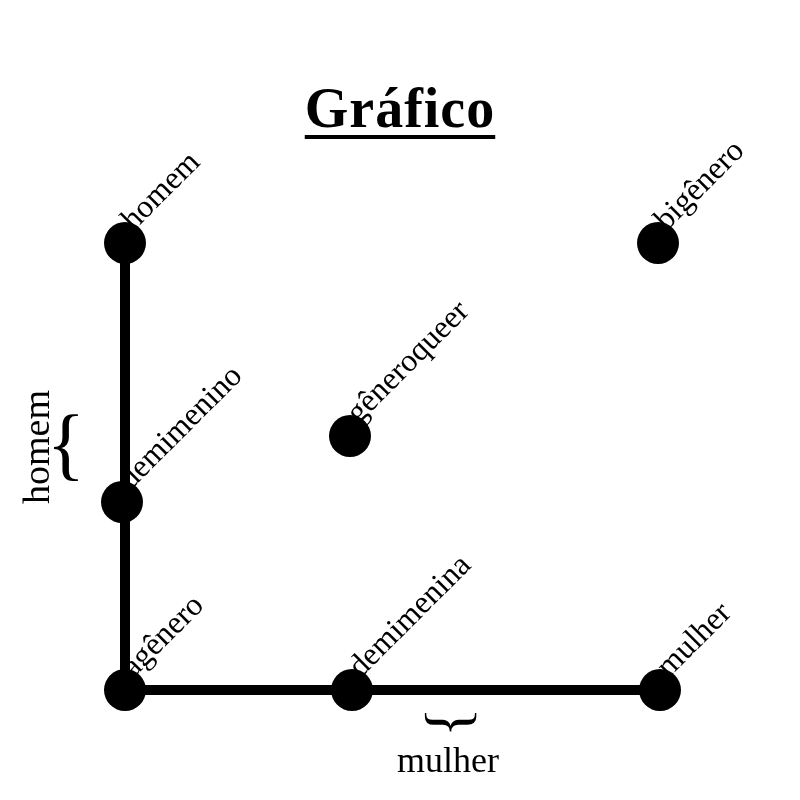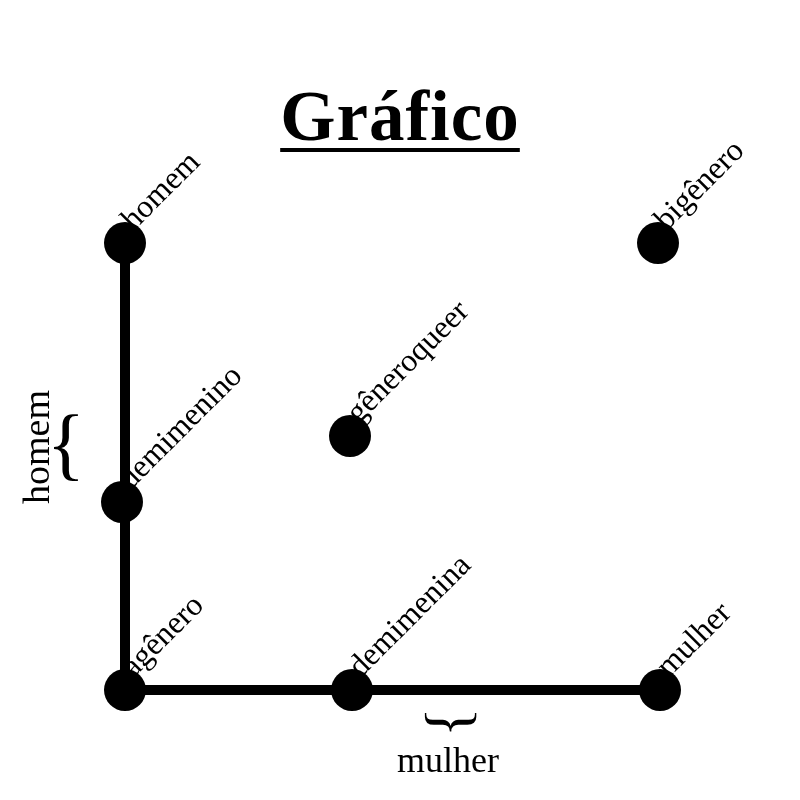--- a/index.html
+++ b/index.html
@@ -17,21 +17,21 @@
     height: 800px;
     background: #ffffff;
     color: #000;
   }
   .title {
     position: absolute;
     top: 76px;
     left: 0;
     width: 800px;
     text-align: center;
-    font-size: 71px;
+    font-size: 56px;
     font-weight: bold;
     letter-spacing: 1px;
   }
   .title span {
     text-decoration: underline;
     text-decoration-thickness: 4px;
     text-underline-offset: 8px;
   }
   .line {
     position: absolute;

